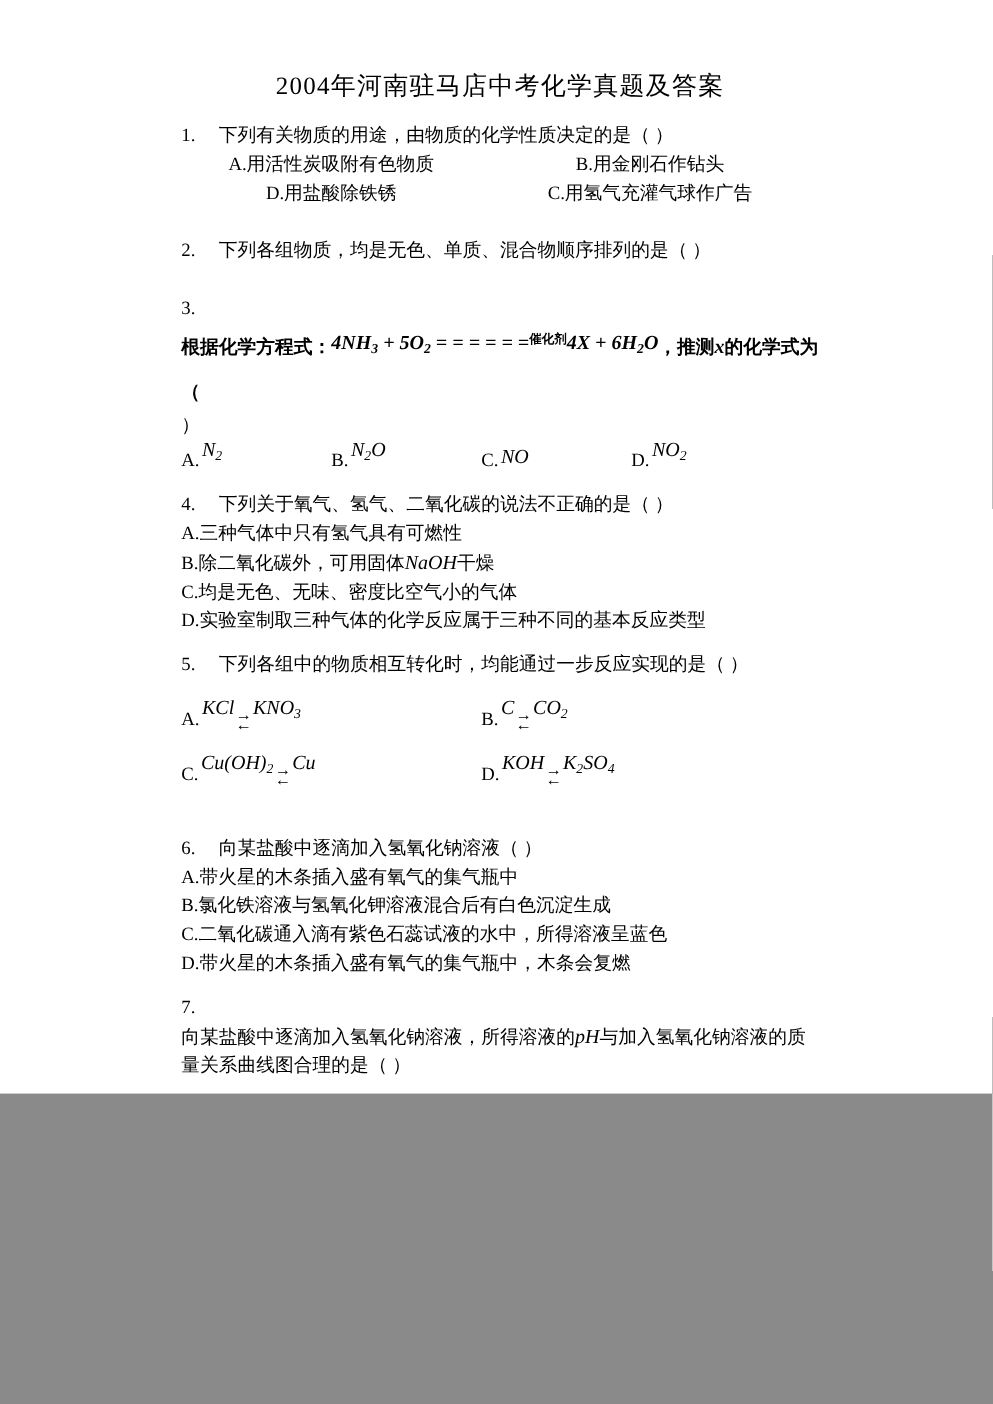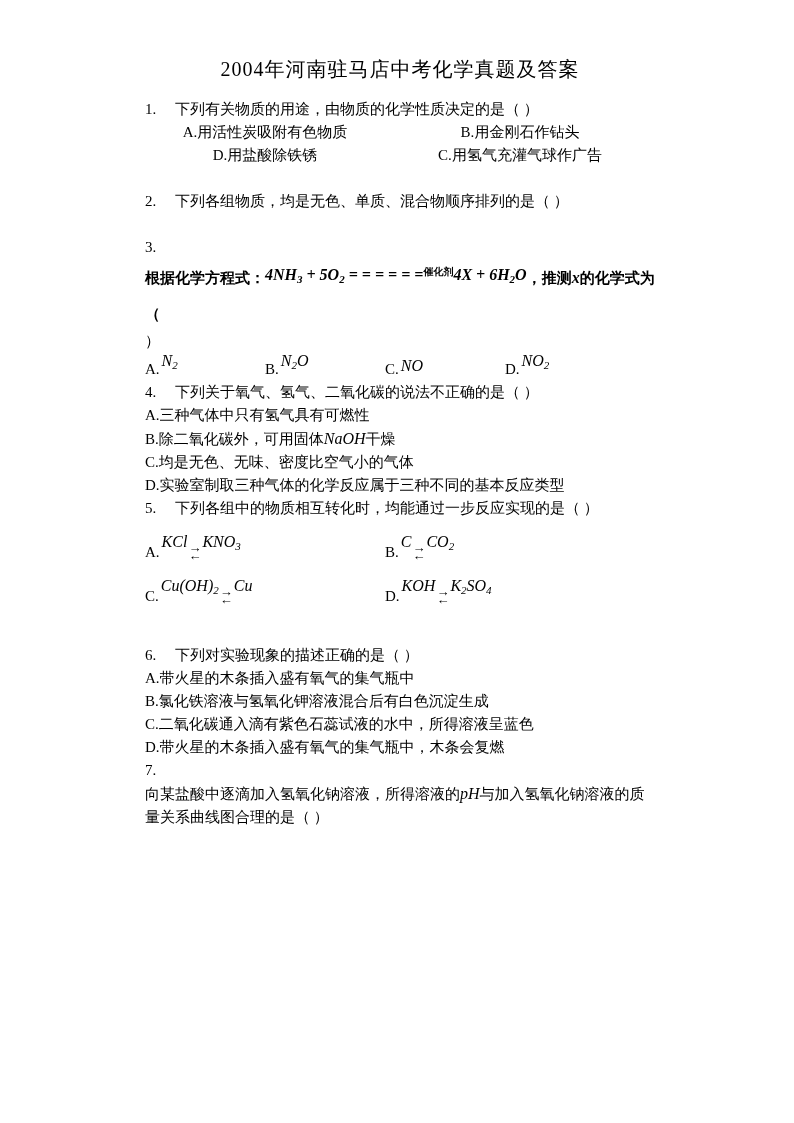--- a/index.html
+++ b/index.html
@@ -1,26 +1,26 @@
 <!DOCTYPE html>
 <html><head>
 <meta charset="utf-8">
 <style>
   * { margin:0; padding:0; box-sizing:border-box; }
   html,body { background:#8a8a8a; }
   .page {
-    width:794px; height:1123px; background:#ffffff; margin:0 auto;
+    width:794px; height:875px; background:#ffffff; margin:0 auto;
     font-family:"Liberation Serif", serif; color:#000;
     padding:56px 139px 0 145px;
     font-size:15px; line-height:23px; overflow:hidden;
   }
   .title { font-size:20px; line-height:26px; font-weight:normal; text-align:center; margin-bottom:16px; letter-spacing:1px; }
   .line { min-height:23px; }
   .qnum { display:inline-block; min-width:30px; }
-  .q { margin-top:0; }
+  .q { margin-top:12px; }
   .gap23 { margin-top:23px; }
   .gap36 { margin-top:36px; }
   .opts2 { display:grid; grid-template-columns:240px auto;text-align:center; }
   .opts4 { display:grid; grid-template-columns:120px 120px 120px auto; }
   .formula { font-family:"Liberation Serif", serif; font-style:italic; font-size:16px; }
   .formula sub { font-size:11px; vertical-align:-3px; font-style:italic; }
   .formula sup { font-size:10px; vertical-align:5px; font-style:normal; }
   .rev { display:inline-flex; flex-direction:column; align-items:center; font-style:normal; font-size:13px; line-height:8px; vertical-align:-5px; padding:0 1px; }
   .eqline { min-height:32px; line-height:32px;font-weight:bold; }
   .eqline .eq { display:inline-block; transform:translateY(-3px); }
@@ -124,21 +124,21 @@
           <span class="formula">KOH<span class="rev">
               <span>→</span>
               <span>←</span>
             </span>K<sub>2</sub>SO<sub>4</sub></span>
         </div>
     </div>
   </section>
 
   <section class="q gap36">
     <div class="line">
-      <span class="qnum">6.</span><span>下列对实验现象的描述正确的是（  ）</span>
+      <span class="qnum">6.</span><span>向某盐酸中逐滴加入氢氧化钠溶液（  ）</span>
     </div>
     <div class="line"><span>A.</span><span>带火星的木条插入盛有氧气的集气瓶中</span></div>
     <div class="line"><span>B.</span><span>氯化铁溶液与氢氧化钾溶液混合后有白色沉淀生成</span></div>
     <div class="line"><span>C.</span><span>二氧化碳通入滴有紫色石蕊试液的水中，所得溶液呈蓝色</span></div>
     <div class="line"><span>D.</span><span>带火星的木条插入盛有氧气的集气瓶中，木条会复燃</span></div>
   </section>
 
   <section class="q">
     <div class="line">
       <span class="qnum">7.</span>

